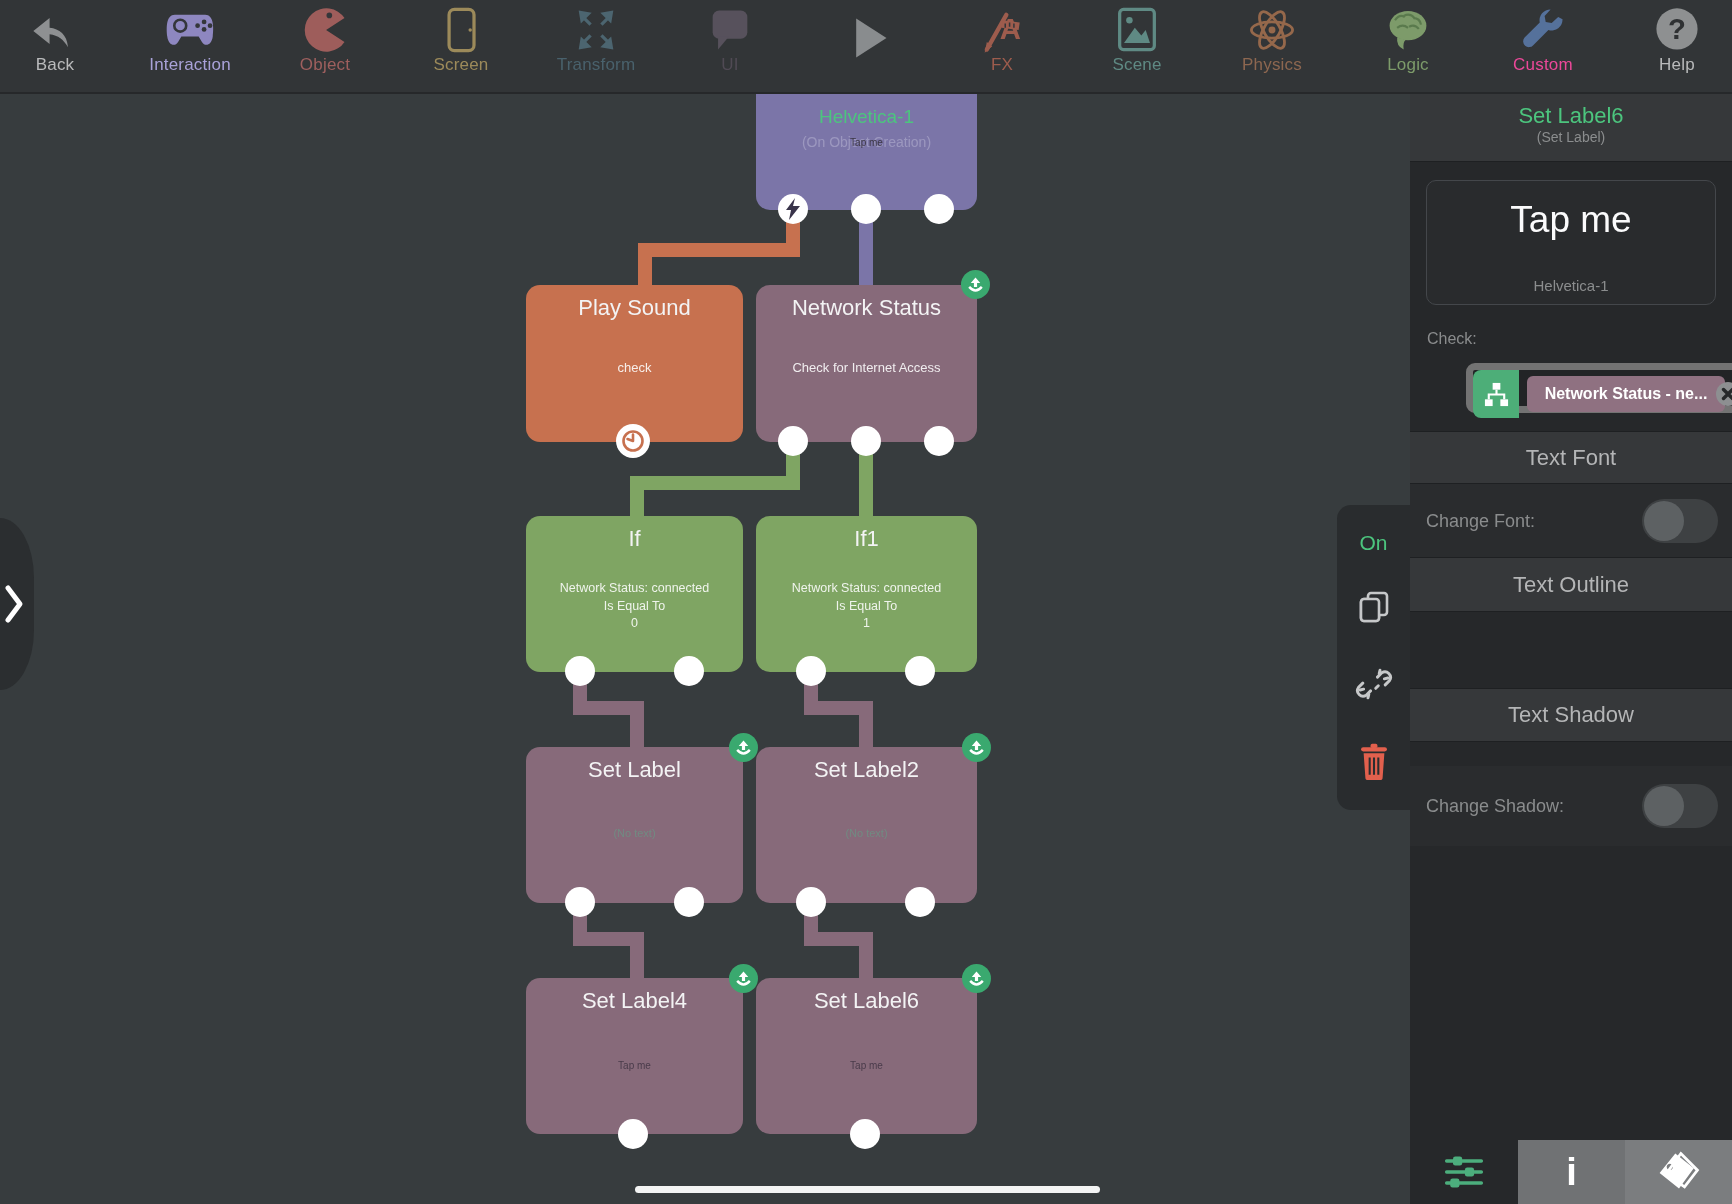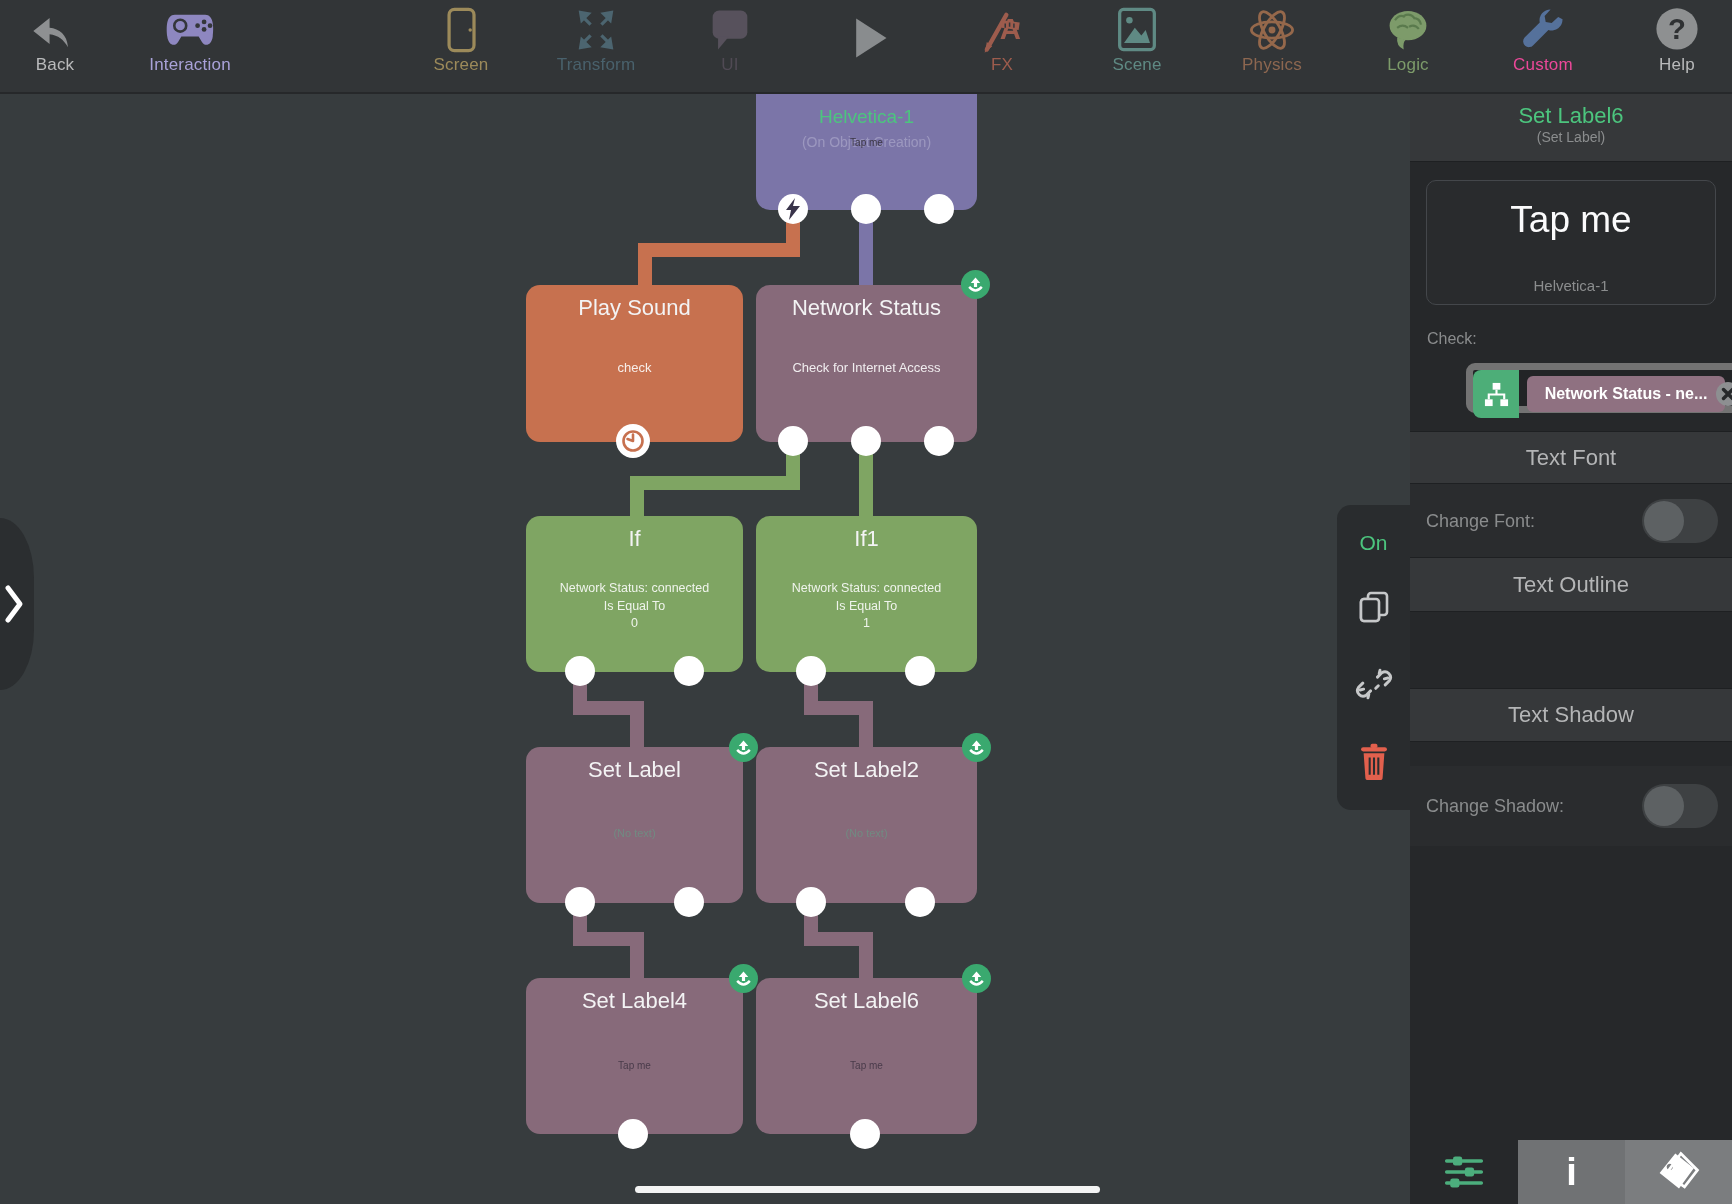--- a/index.html
+++ b/index.html
@@ -222,20 +222,27 @@
           <path d="M10 8 C2 8 2 20 3 28 C4 36 10 38 13 33 L16 28 L32 28 L35 33 C38 38 44 36 45 28 C46 20 46 8 38 8 Z" fill="#8e87c0"></path>
           <circle cx="15" cy="18" r="5.5" fill="none" stroke="#34363a" stroke-width="2.4"></circle>
           <circle cx="31" cy="18" r="2.2" fill="#34363a"></circle>
           <circle cx="37" cy="14.5" r="2.2" fill="#34363a"></circle>
           <circle cx="37" cy="21.5" r="2.2" fill="#34363a"></circle>
           <circle cx="42.5" cy="18" r="2.2" fill="#34363a"></circle>
         </svg>
       <div class="tb-label" style="color:#a9a2d8">Interaction</div>
     </div>
 
+    <div class="tb-item" style="left:259px">
+      <svg width="52" height="48" viewBox="0 0 48 44">
+          <path d="M25 22 L42 11 A20 20 0 1 0 42 33 Z" fill="#9e5d5b"></path>
+          <circle cx="28" cy="8.5" r="2.6" fill="#34363a"></circle>
+        </svg>
+      <div class="tb-label" style="color:#9e5f5e">Object</div>
+    </div>
 
     <div class="tb-item" style="left:395px">
       <svg width="52" height="48" viewBox="0 0 48 44">
           <rect x="13" y="3" width="23" height="38" rx="5" fill="none" stroke="#9c8a5a" stroke-width="3"></rect>
           <circle cx="32.5" cy="22" r="1.6" fill="#9c8a5a"></circle>
         </svg>
       <div class="tb-label" style="color:#9c8a5a">Screen</div>
     </div>
 
     <div class="tb-item" style="left:530px">

